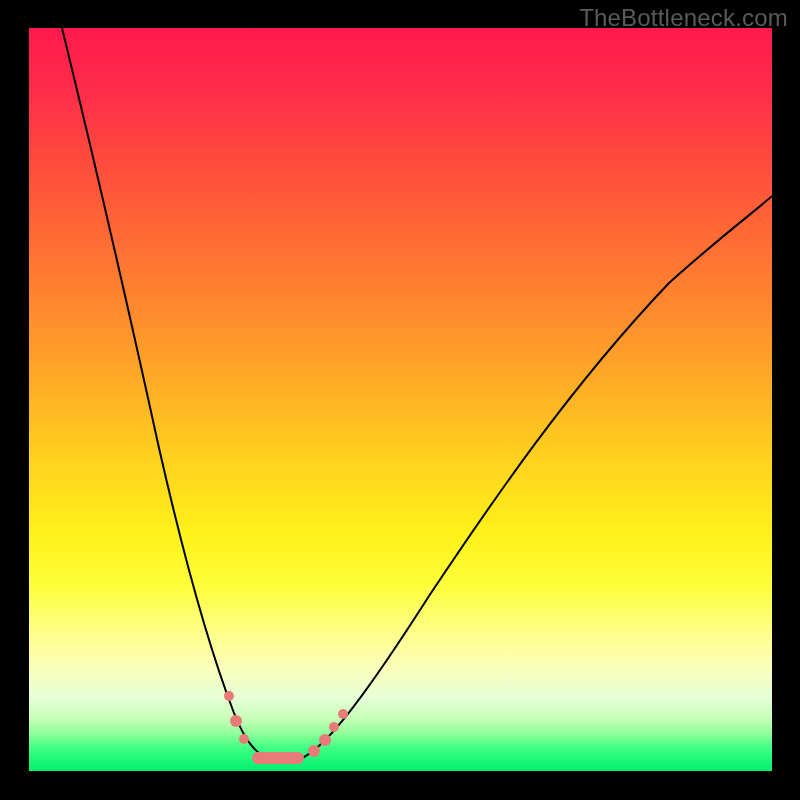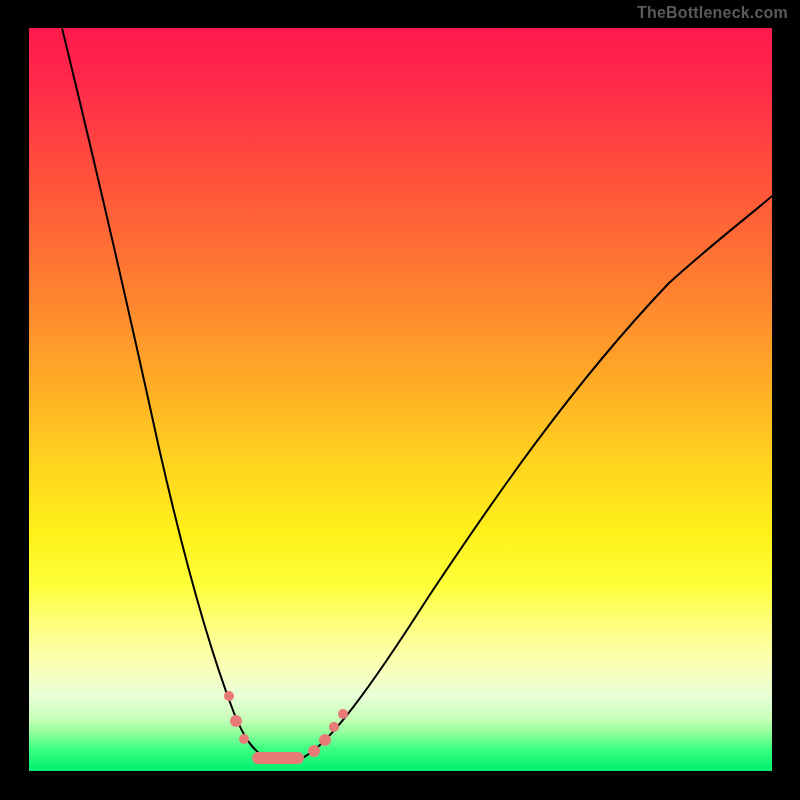--- a/index.html
+++ b/index.html
@@ -50,22 +50,22 @@
     left: 0;
     top: 0;
     width: 743px;
     height: 743px;
   }
   .watermark {
     position: absolute;
     top: 4px;
     right: 12px;
     color: #5a5a5a;
-    font-size: 16px;
-    font-weight: 700;
+    font-size: 24px;
+    font-weight: 400;
     letter-spacing: 0.2px;
   }
 </style>
 </head>
 <body>
 
 <div class="frame">
   <div class="plot-area"></div>
 
   <svg class="curves" viewBox="0 0 743 743" preserveAspectRatio="none">

